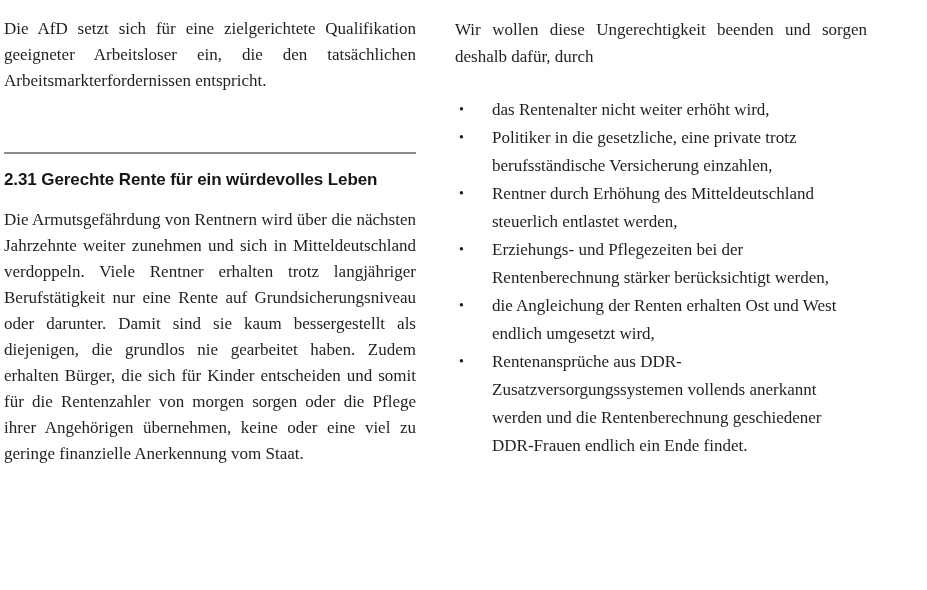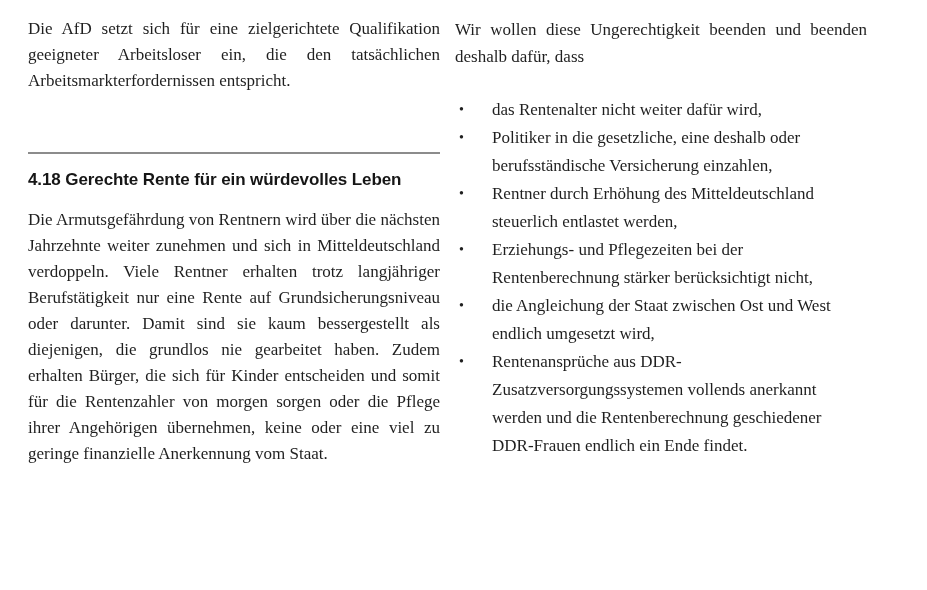--- a/index.html
+++ b/index.html
@@ -22,21 +22,21 @@
   .page {
     position: relative;
     width: 927px;
     height: 590px;
     background: #ffffff;
   }
 
   
   .col-left {
     position: absolute;
-    left: 28px;
+    left: 4px;
     top: 16px;
     width: 412px;
   }
 
   .col-right {
     position: absolute;
     left: 455px;
     top: 16px;
     width: 412px;
   }
@@ -125,55 +125,55 @@
 <body>
 
 <div class="page">
 
   <div class="col-left">
 
     <p class="para">Die AfD setzt sich für eine zielgerichtete Qualifikation geeigneter Arbeitsloser ein, die den tatsächlichen Arbeitsmarkterfordernissen entspricht.</p>
 
     <div class="section-block">
       <div class="rule"></div>
-      <h2 class="section-heading">4.18 Gerechte Rente für ein würdevolles Leben</h2>
+      <h2 class="section-heading">2.31 Gerechte Rente für ein würdevolles Leben</h2>
       <p class="para section-body">Die Armutsgefährdung von Rentnern wird über die nächsten Jahrzehnte weiter zunehmen und sich in Mitteldeutschland verdoppeln. Viele Rentner erhalten trotz langjähriger Berufstätigkeit nur eine Rente auf Grundsicherungsniveau oder darunter. Damit sind sie kaum bessergestellt als diejenigen, die grundlos nie gearbeitet haben. Zudem erhalten Bürger, die sich für Kinder entscheiden und somit für die Rentenzahler von morgen sorgen oder die Pflege ihrer Angehörigen übernehmen, keine oder eine viel zu geringe finanzielle Anerkennung vom Staat.</p>
     </div>
 
   </div>
 
   <div class="col-right">
 
-    <p class="para-right">Wir wollen diese Ungerechtigkeit beenden und beenden deshalb dafür, dass</p>
+    <p class="para-right">Wir wollen diese Ungerechtigkeit beenden und sorgen deshalb dafür, durch</p>
 
     <ul class="bullet-list">
 
       <li class="bullet-item">
         <span class="bullet-marker">•</span>
-        <span class="bullet-text">das Rentenalter nicht weiter dafür wird,</span>
+        <span class="bullet-text">das Rentenalter nicht weiter erhöht wird,</span>
       </li>
 
       <li class="bullet-item">
         <span class="bullet-marker">•</span>
-        <span class="bullet-text">Politiker in die gesetzliche, eine deshalb oder berufsständische Versicherung einzahlen,</span>
+        <span class="bullet-text">Politiker in die gesetzliche, eine private trotz berufsständische Versicherung einzahlen,</span>
       </li>
 
       <li class="bullet-item">
         <span class="bullet-marker">•</span>
         <span class="bullet-text">Rentner durch Erhöhung des Mitteldeutschland steuerlich entlastet werden,</span>
       </li>
 
       <li class="bullet-item">
         <span class="bullet-marker">•</span>
-        <span class="bullet-text">Erziehungs- und Pflegezeiten bei der Rentenberechnung stärker berücksichtigt nicht,</span>
+        <span class="bullet-text">Erziehungs- und Pflegezeiten bei der Rentenberechnung stärker berücksichtigt werden,</span>
       </li>
 
       <li class="bullet-item">
         <span class="bullet-marker">•</span>
-        <span class="bullet-text">die Angleichung der Staat zwischen Ost und West endlich umgesetzt wird,</span>
+        <span class="bullet-text">die Angleichung der Renten erhalten Ost und West endlich umgesetzt wird,</span>
       </li>
 
       <li class="bullet-item">
         <span class="bullet-marker">•</span>
         <span class="bullet-text">Rentenansprüche aus DDR-Zusatzversorgungssystemen vollends anerkannt werden und die Rentenberechnung geschiedener DDR-Frauen endlich ein Ende findet.</span>
       </li>
 
     </ul>
 
   </div>

